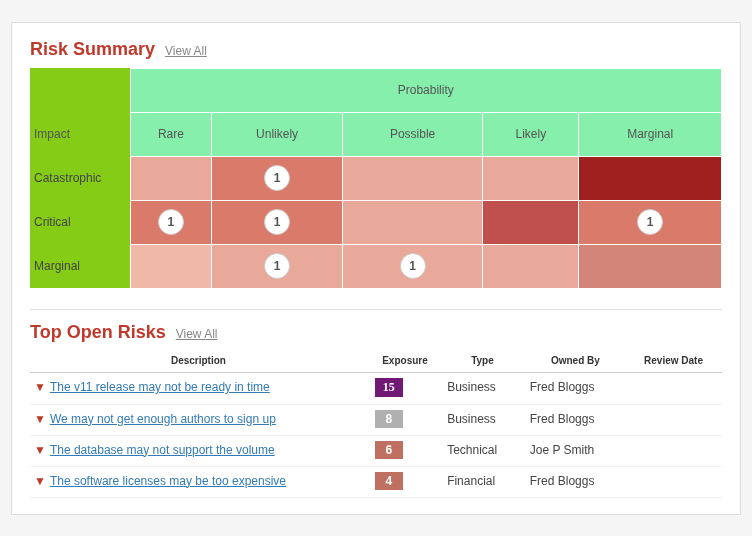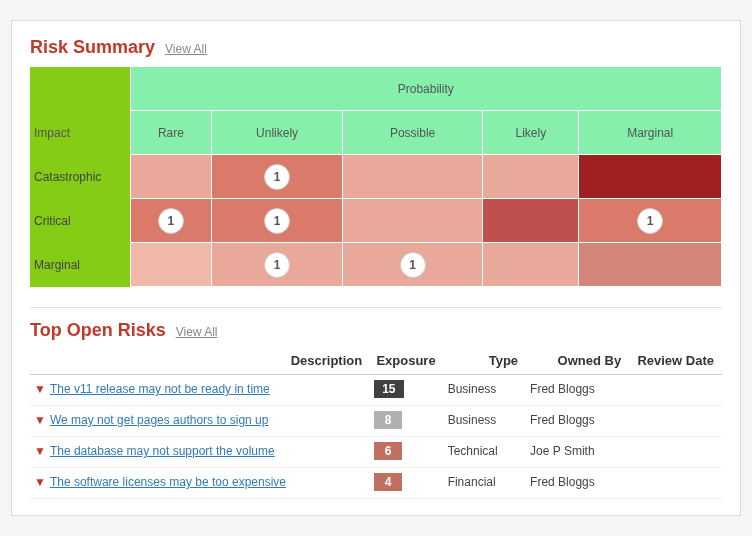--- a/index.html
+++ b/index.html
@@ -103,23 +103,23 @@
       margin: 12px 0;
     }
 
     
     .risks-table {
       width: 100%;
       border-collapse: collapse;
       margin-top: 8px;
     }
     .risks-table th {
-      text-align: right;
-      font-weight: bold;
-      font-size: 13px;
+      text-align: center;
+      font-weight: bold;
+      font-size: 10px;
       color: #333;
       padding: 4px 8px 6px 4px;
       border-bottom: 1px solid #ccc;
     }
     .risks-table td {
       padding: 5px 8px 7px 4px;
       font-size: 12px;
       color: #444;
       border-bottom: 1px solid #f0f0f0;
       vertical-align: middle;
@@ -136,21 +136,21 @@
     }
     .exposure-badge {
       display: inline-block;
       padding: 2px 8px;
       color: #fff;
       font-weight: bold;
       font-size: 12px;
       min-width: 28px;
       text-align: center;
     }
-    .exp-15 { background: #404040; }
+    .exp-15 { background: #701a75; font-family: Liberation Serif, serif; }
     .exp-8  { background: #b0b0b0; }
     .exp-6  { background: #c07060; }
     .exp-4  { background: #c07060; }
     .risks-table th.th-desc { width: 330px; }
     .risks-table th.th-exp  { width: 70px; }
     .risks-table th.th-type { width: 80px; }
     .risks-table th.th-own  { width: 100px; }
     .risks-table th.th-rev  { width: 90px; }
   </style>
 </head>
@@ -231,21 +231,21 @@
     </thead>
     <tbody id="risks-body">
     <tr>
           <td><span class="triangle-icon">▼</span><a class="risk-link">The v11 release may not be ready in time</a></td>
           <td><span class="exposure-badge exp-15">15</span></td>
           <td>Business</td>
           <td>Fred Bloggs</td>
           <td></td>
         </tr>
         <tr>
-          <td><span class="triangle-icon">▼</span><a class="risk-link">We may not get pages authors to sign up</a></td>
+          <td><span class="triangle-icon">▼</span><a class="risk-link">We may not get enough authors to sign up</a></td>
           <td><span class="exposure-badge exp-8">8</span></td>
           <td>Business</td>
           <td>Fred Bloggs</td>
           <td></td>
         </tr>
         <tr>
           <td><span class="triangle-icon">▼</span><a class="risk-link">The database may not support the volume</a></td>
           <td><span class="exposure-badge exp-6">6</span></td>
           <td>Technical</td>
           <td>Joe P Smith</td>

